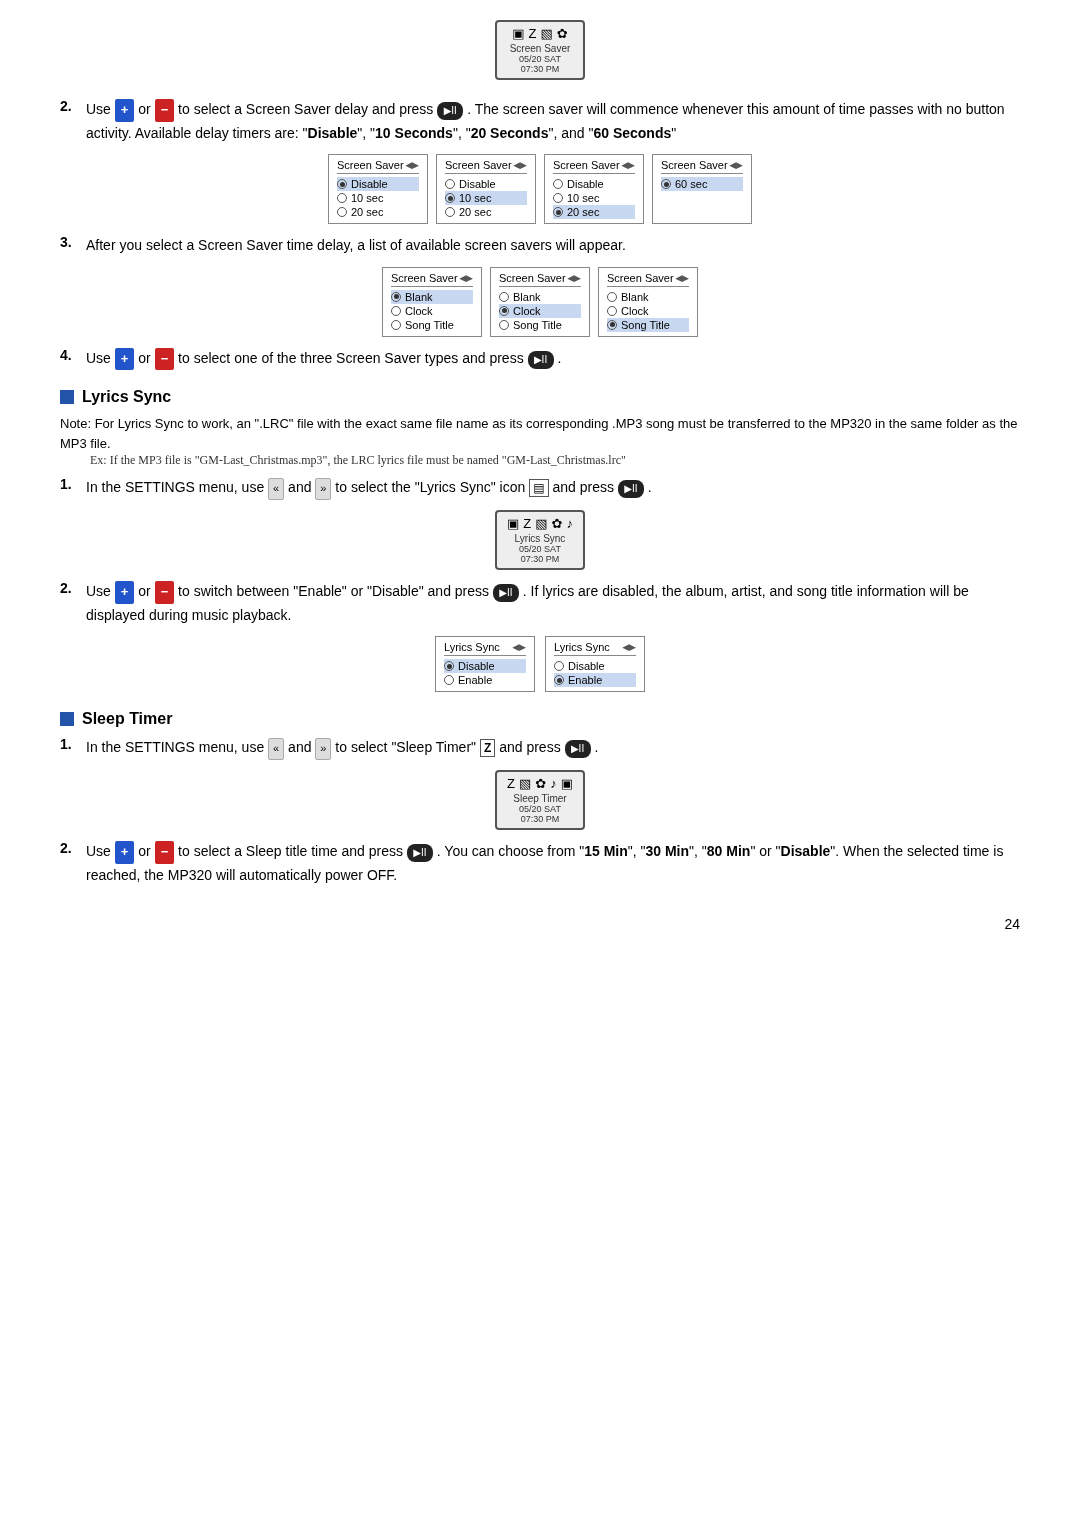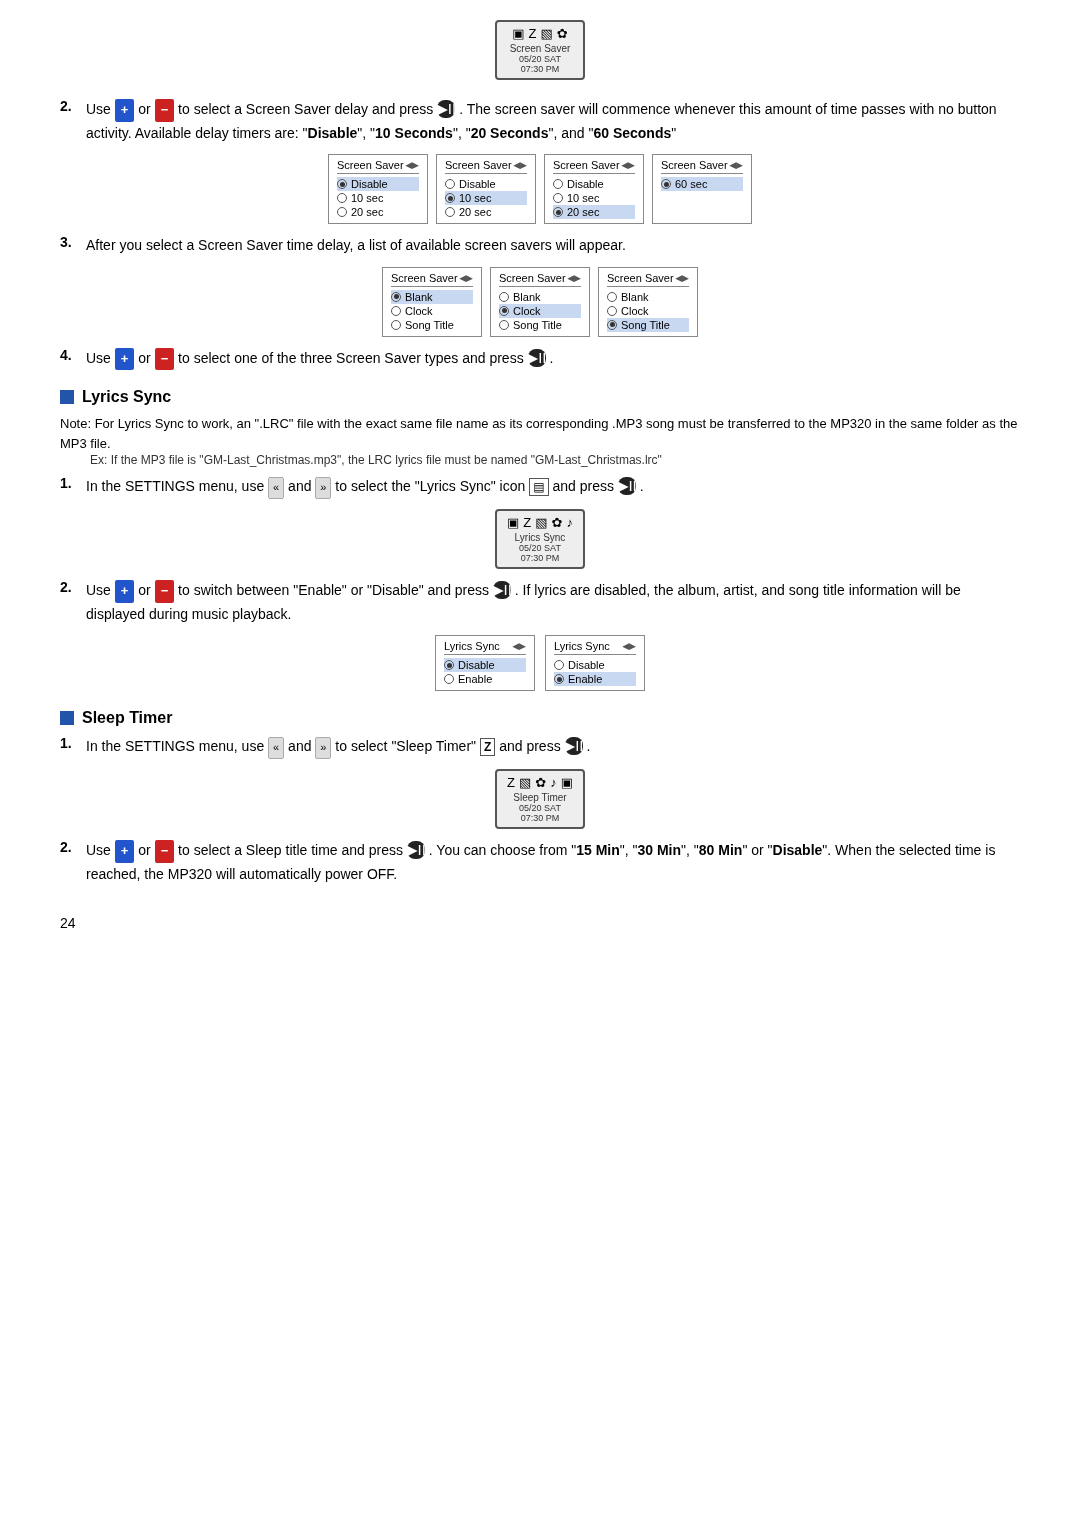--- a/index.html
+++ b/index.html
@@ -125,41 +125,42 @@
     }
     .note-text {
       font-size: 13px;
       line-height: 1.5;
     }
     .ex-text {
       font-size: 12px;
       color: #333;
       margin-left: 30px;
       margin-bottom: 8px;
+      font-family: Liberation Serif, serif;
     }
 
     .btn-icon {
       display: inline-block;
       background: #2255cc;
       color: #fff;
       font-weight: bold;
       padding: 1px 6px;
       border-radius: 2px;
       font-size: 13px;
     }
     .btn-play {
       display: inline-flex;
       align-items: center;
       justify-content: center;
       background: #222;
       color: #fff;
-      width: 18px;
+      width: 26px;
       height: 18px;
       border-radius: 8px;
-      font-size: 15px;
+      font-size: 10px;
     }
     .btn-nav {
       display: inline-flex;
       align-items: center;
       background: #ddd;
       border: 1px solid #aaa;
       border-radius: 2px;
       padding: 1px 4px;
       font-size: 11px;
     }
@@ -174,21 +175,21 @@
       font-size: 14px;
       min-width: 20px;
     }
     .step-body {
       flex: 1;
       font-size: 14px;
       line-height: 1.6;
     }
 
     .page-number {
-      text-align: left;
+      text-align: right;
       margin-top: 30px;
       font-size: 14px;
     }
 
     .lyrics-screens-row {
       display: flex;
       gap: 10px;
       justify-content: center;
       margin: 10px 0;
     }

